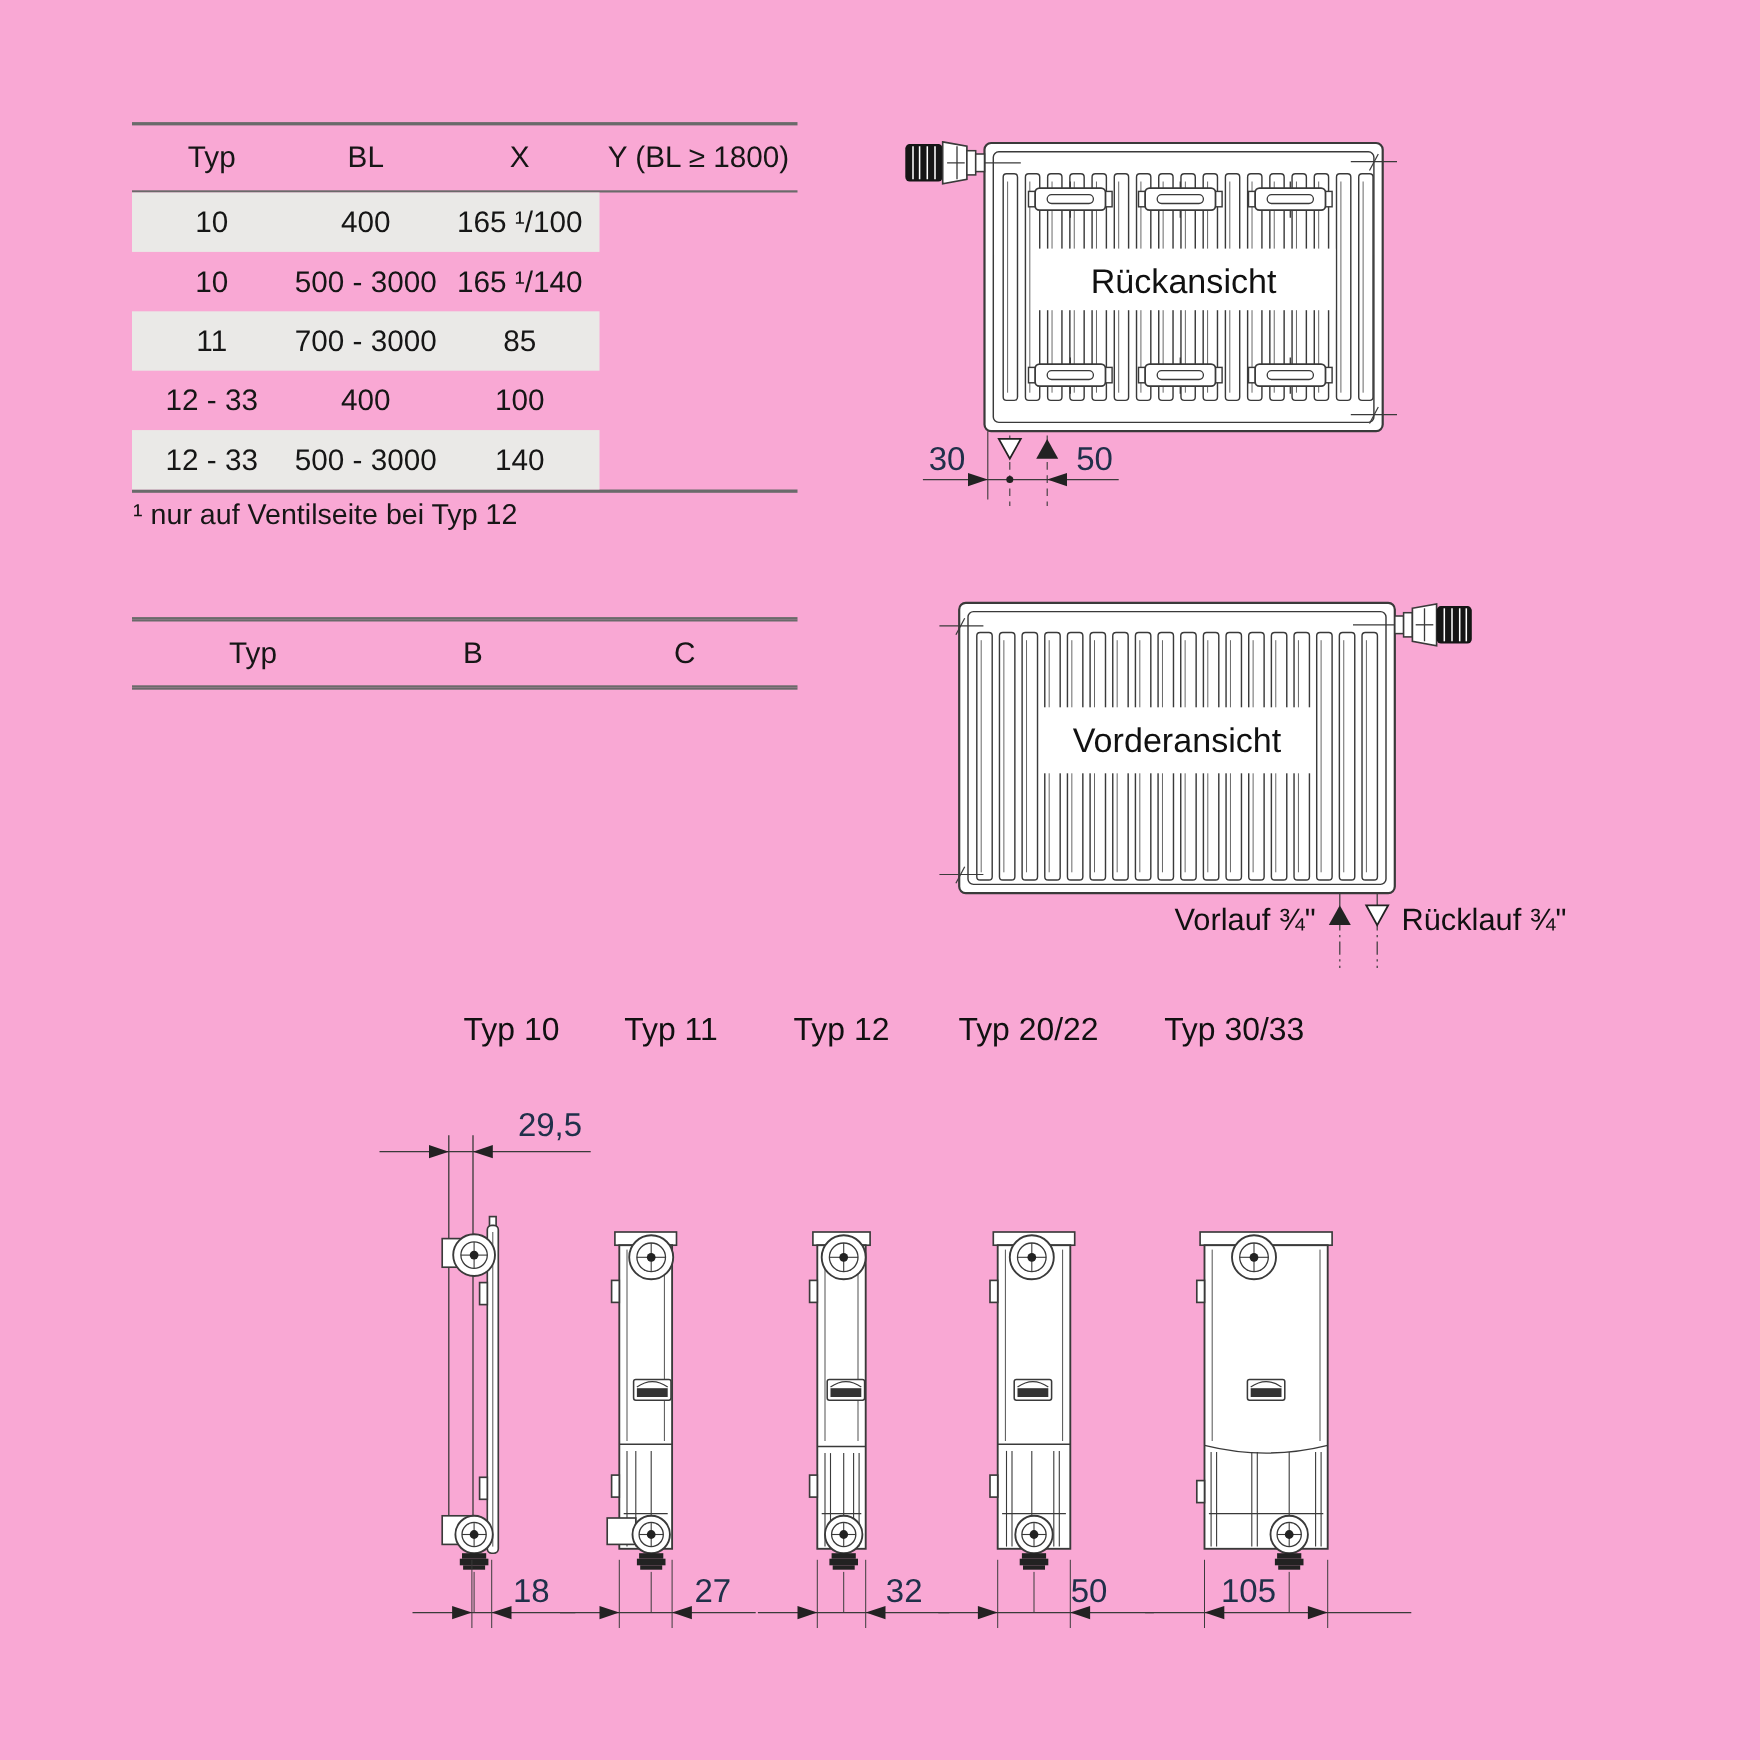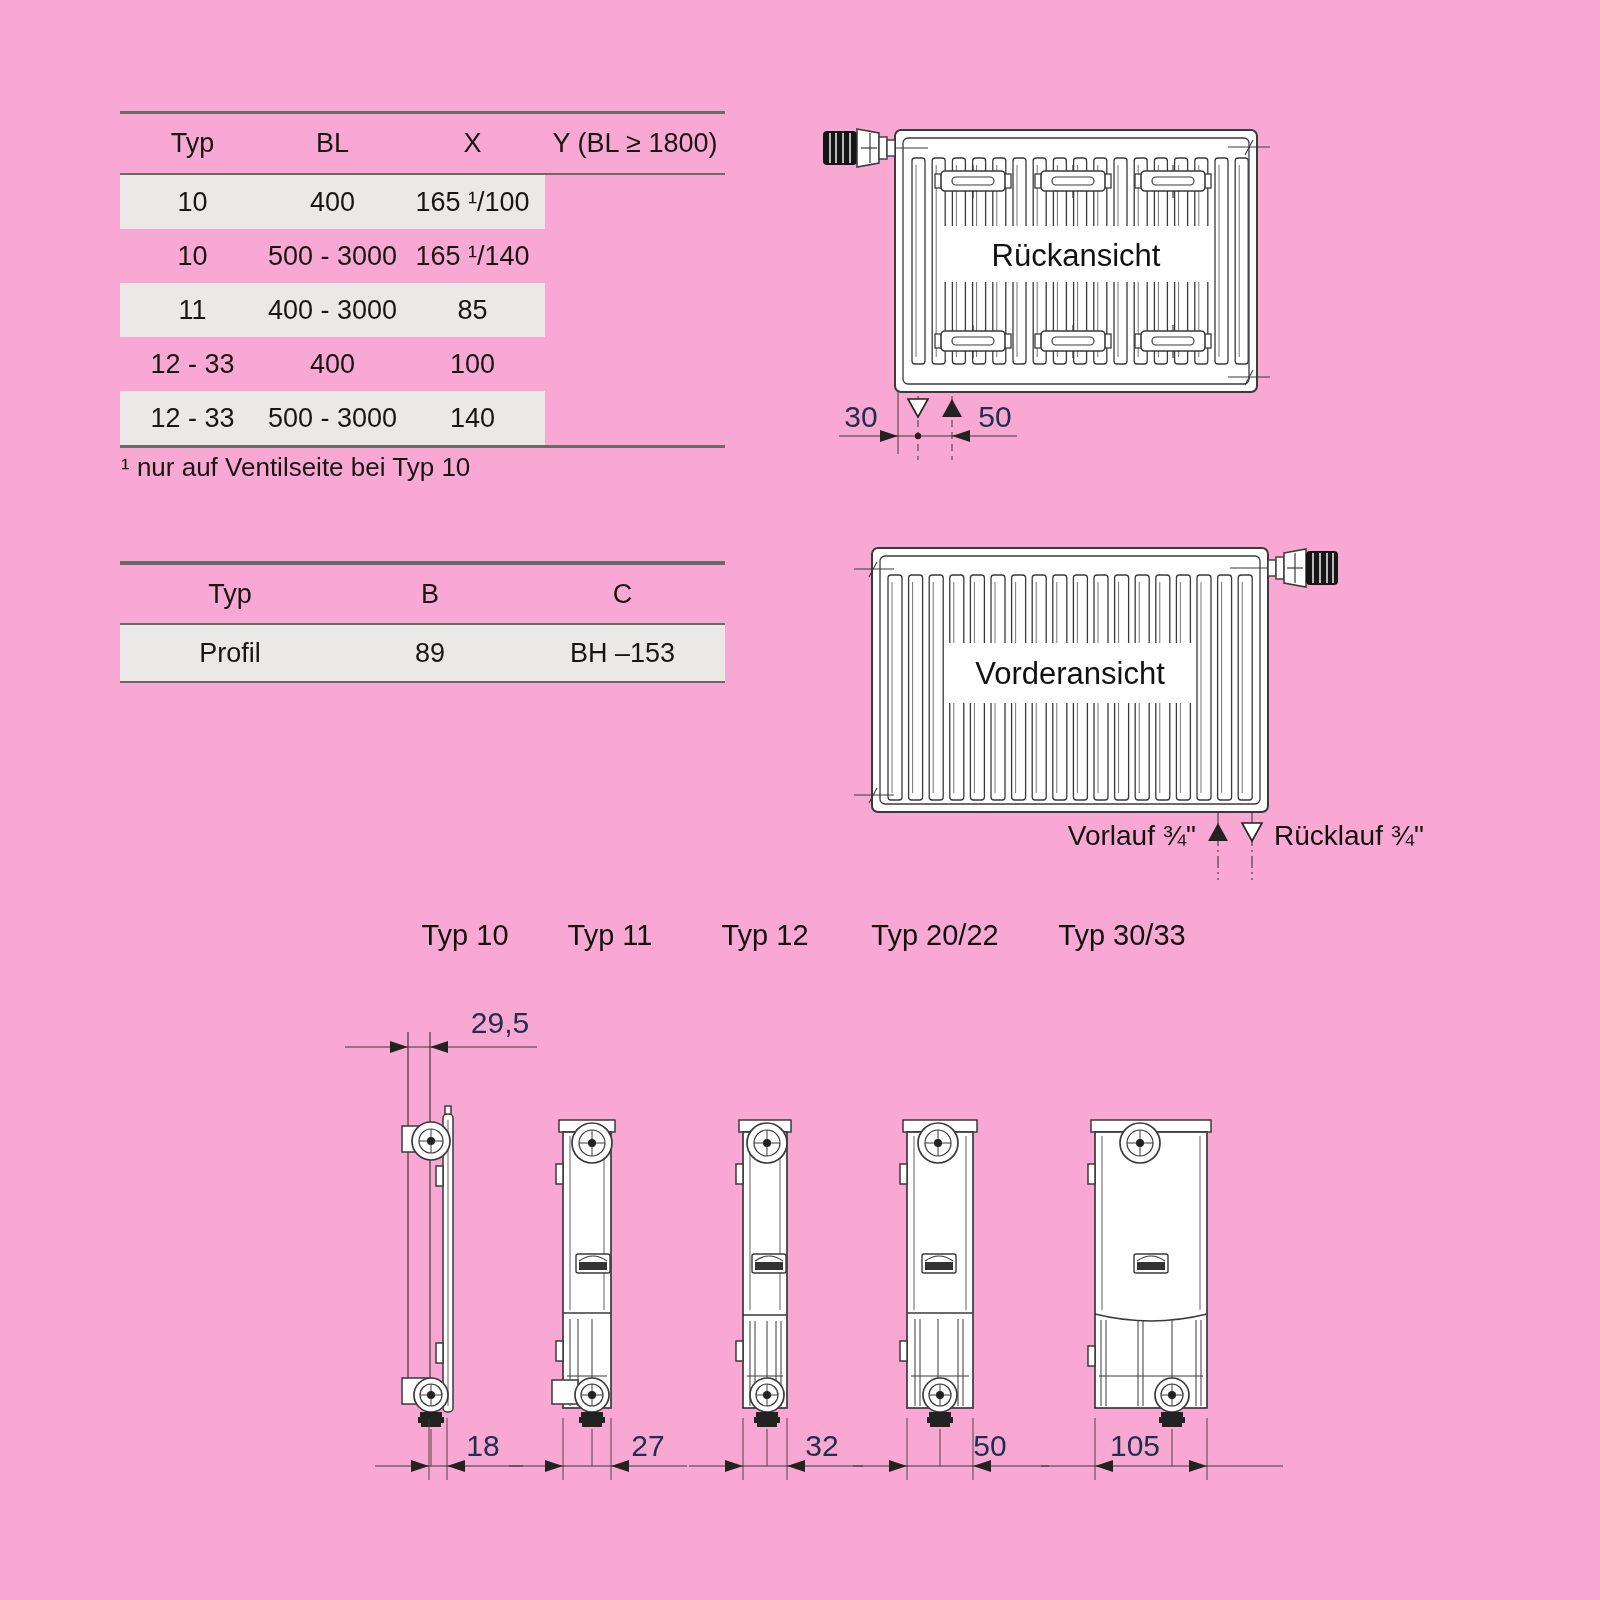--- a/index.html
+++ b/index.html
@@ -52,49 +52,44 @@
       <div class="stripe" style="top:108px;"></div>
       <div class="stripe" style="top:216px;"></div>
       <div class="t1-cells">
         <div>10</div>
         <div>400</div>
         <div>165 ¹/100</div>
         <div>10</div>
         <div>500 - 3000</div>
         <div>165 ¹/140</div>
         <div>11</div>
-        <div>400 - 3000</div>
+        <div>700 - 3000</div>
         <div>85</div>
         <div>12 - 33</div>
         <div>400</div>
         <div>100</div>
         <div>12 - 33</div>
         <div>500 - 3000</div>
         <div>140</div>
       </div>
     </div>
     <div class="hr3"></div>
   </div>
 
-  <div class="abs footnote" style="left:121px;top:452px;">¹ nur auf Ventilseite bei Typ 10</div>
+  <div class="abs footnote" style="left:121px;top:452px;">¹ nur auf Ventilseite bei Typ 12</div>
 
   <div class="abs" style="left:120px;top:561px;width:605px;">
     <div class="hr2"></div>
     <div class="hr2"></div>
     <div class="t2-row t2-head">
       <div>Typ</div>
       <div>B</div>
       <div>C</div>
     </div>
     <div class="hr2"></div>
-    <div class="t2-row t2-data shade">
-      <div>Profil</div>
-      <div>89</div>
-      <div>BH –153</div>
-    </div>
     <div class="hr2"></div>
   </div>
 
   <svg class="abs" style="left:790px;top:100px;" width="660" height="368" viewBox="0 0 660 368">
 
     <rect x="105" y="30" width="362" height="262" rx="6" fill="#fff" stroke="#3a3a3a" stroke-width="2"></rect>
     <rect x="113" y="38" width="346" height="246" rx="5" fill="#fff" stroke="#3a3a3a" stroke-width="1.3"></rect>
     <g id="rear-ribs">
         <rect x="122" y="58" width="13" height="206" fill="#fff" stroke="#3a3a3a" stroke-width="1.3" rx="3"></rect>
         <line x1="126" y1="65" x2="126" y2="257" stroke="#3a3a3a" stroke-width="0.7"></line>

